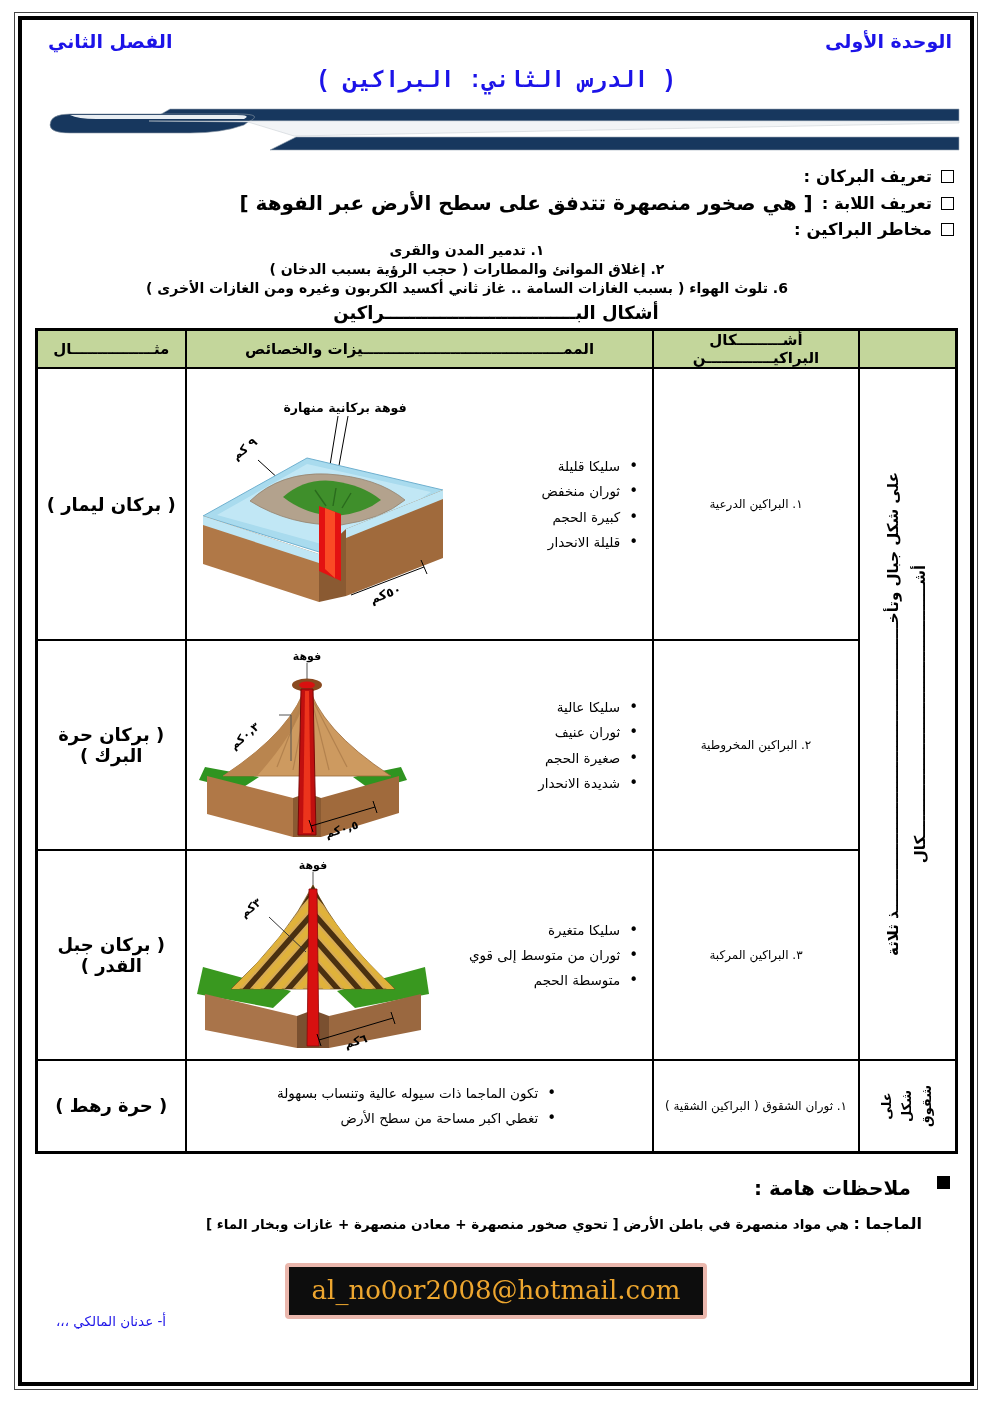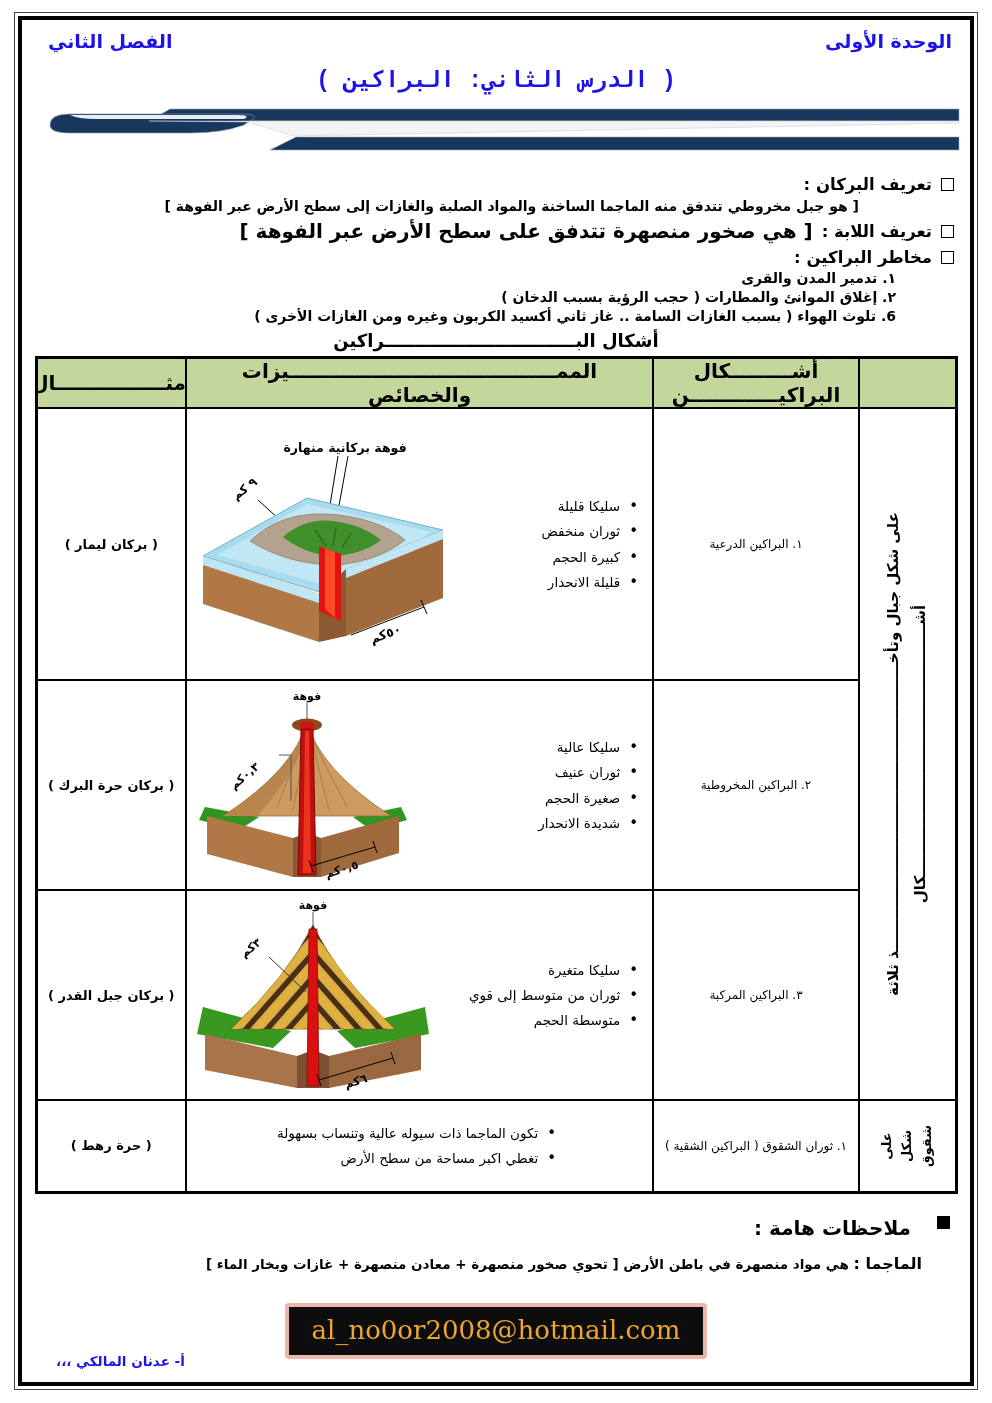--- a/index.html
+++ b/index.html
@@ -14,37 +14,37 @@
 
   
   .top-labels { position:relative; height:34px; margin-top:10px; }
   .unit-label { position:absolute; right:18px; top:0; color:#1c13e8; font-weight:bold; font-size:19px; }
   .chapter-label { position:absolute; left:26px; top:0; color:#1c13e8; font-weight:bold; font-size:19px; }
   .lesson-title { text-align:center; color:#1c13e8; font-weight:bold; font-size:23px; margin-top:2px;font-family:Liberation Mono, monospace; }
 
   .divider { display:block; margin:14px auto 0 auto; }
 
   
-  .defs { padding:10px 16px 0 16px;margin-top:8px; }
+  .defs { padding:10px 16px 0 16px; }
   .def-heading { display:flex; align-items:center; gap:9px; font-weight:bold; font-size:16.5px; margin-top:5px; }
   .sq { display:inline-block; width:13px; height:13px; border:1.8px solid #000; background:#fff; flex:0 0 auto; }
   .def-body { font-size:14px; font-weight:bold; margin:4px 95px 2px 0; }
   .inline-def { font-size:20px; }
-  .hazard { font-size:14px; font-weight:bold; margin:3px 58px 0 0; }
+  .hazard { font-size:14px; font-weight:bold; margin:3px 58px 0 0;text-align:center; }
   .shapes-title { text-align:center; font-weight:bold; font-size:18px; margin-top:6px; }
 
   
   table.volcano { border-collapse:collapse; margin:5px auto 0 auto; table-layout:fixed; width:920px; }
   table.volcano td, table.volcano th { border:2px solid #000; overflow:hidden; }
   table.volcano { border:3px solid #000; }
-  th.green { background:#c3d69b; height:33px; font-size:20px; font-weight:bold; }
+  th.green { background:#c3d69b; height:33px; font-size:15px; font-weight:bold; }
   td.narrow { width:97px; }
   td.typ   { width:206px; text-align:center; font-size:12px; padding:4px; }
   td.feat  { width:467px; }
-  td.examp { width:150px; text-align:center; font-weight:bold; font-size:13px; padding:4px;border-radius:23px; }
+  td.examp { width:150px; text-align:center; font-weight:bold; font-size:18px; padding:4px;border-radius:23px; }
   tr.r1 { height:272px; } tr.r2 { height:210px; } tr.r3 { height:210px; } tr.r4 { height:92px; }
 
   .vcell { position:relative; }
   .vtext { position:absolute; top:50%; left:50%; width:655px;
            transform:translate(-50%,-50%) rotate(-90deg);
            text-align:center; font-weight:bold; font-size:15px; line-height:1.8; white-space:nowrap; }
   .vtext4 { position:absolute; top:50%; left:50%; width:82px;
             transform:translate(-50%,-50%) rotate(-90deg);
             text-align:center; font-weight:bold; font-size:13px; line-height:1.55; }
 
@@ -64,21 +64,21 @@
   .magma-line { margin:14px 28px 0 0; font-size:13.5px; font-weight:bold; }
   .magma-line b { font-size:16px; }
 
   
   .footer { position:relative; height:76px; margin-top:30px; }
   .email-box { position:absolute; left:50%; transform:translateX(-50%); top:0;
                width:422px; background:#0d0d0d; border:4px solid #eab7ad; border-radius:4px;
                text-align:center; padding:8px 0 10px 0; direction:ltr;
                color:#eda62f; font-size:26px; font-family:"DejaVu Serif", serif; }
   .teacher { position:absolute; right:auto; left:34px; bottom:10px;
-             color:#1c13e8; font-weight:bold; font-size:13.5px; }
+             color:#1c13e8; font-weight:normal; font-size:13.5px; }
 </style>
 </head>
 <body>
 
 <div class="page">
   <div class="frame">
     <div class="frame-inner">
 
       <div class="top-labels">
         <span class="unit-label">الوحدة الأولى</span>
@@ -92,21 +92,20 @@
         <path d="M40,7 L206,7 Q222,7 214,11 L66,11 Q48,11 40,7 Z" fill="#e9eef3"></path>
         <path d="M119,13 L929,13 L929,15 L264,28 L218,14 Z" fill="#f2f4f6" stroke="#c2c9cf" stroke-width="0.5"></path>
         <polygon points="266,29 929,29 929,42 240,42" fill="#17375e" stroke="#9aa7b5" stroke-width="0.6"></polygon>
       </svg>
 
       <div class="defs">
         <div class="def-heading">
           <span class="sq"></span>
           <span>تعريف البركان :</span>
         </div>
-        <div class="def-body">[ هو جبل مخروطي  تتدفق منه الماجما الساخنة والمواد الصلبة والغازات إلى سطح الأرض عبر الفوهة ]</div>
 
         <div class="def-heading">
           <span class="sq"></span>
           <span>تعريف اللابة   :</span>
           <span class="inline-def">[ هي صخور منصهرة تتدفق على سطح الأرض عبر الفوهة ]</span>
         </div>
 
         <div class="def-heading">
           <span class="sq"></span>
           <span>مخاطر البراكين :</span>

